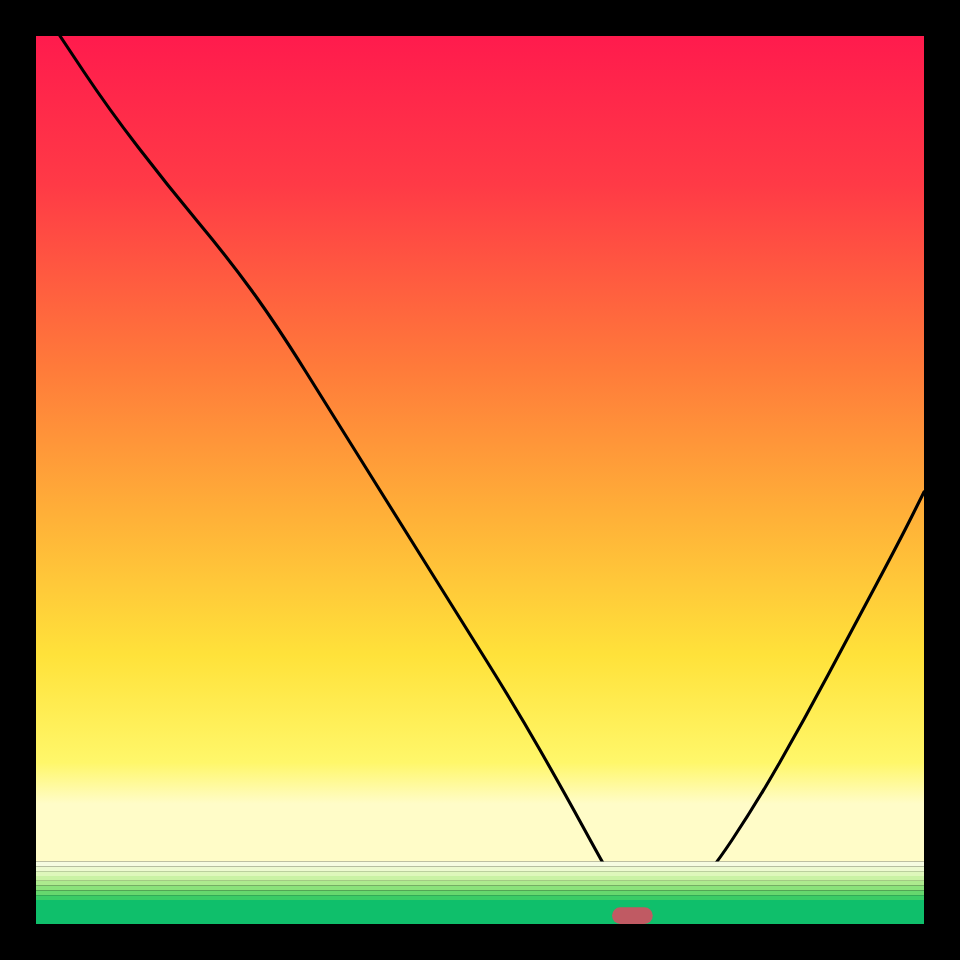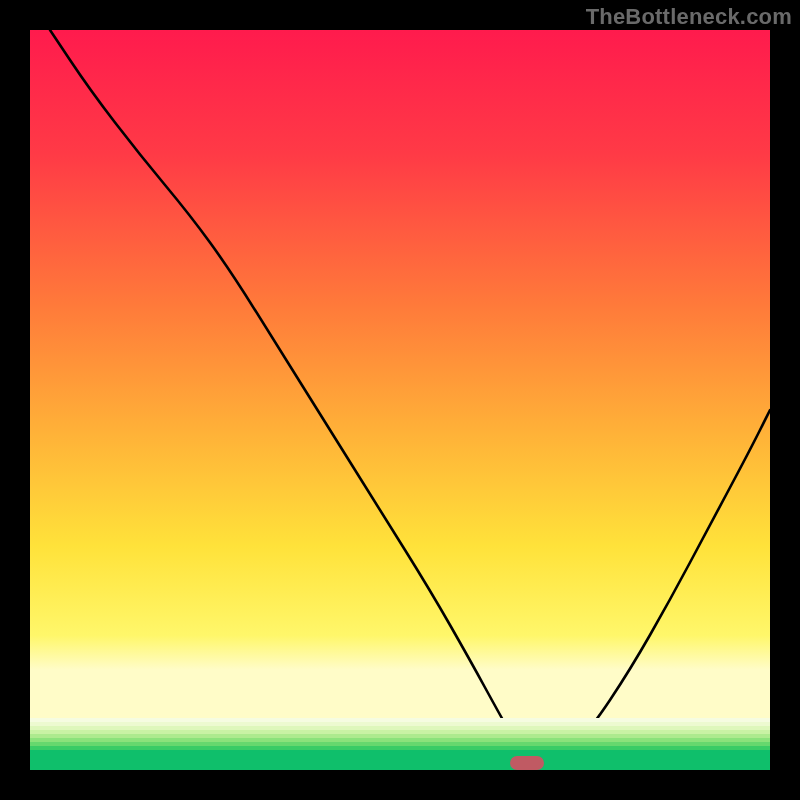--- a/index.html
+++ b/index.html
@@ -31,21 +31,20 @@
     position:absolute;
     width:34px;height:14px;border-radius:7px;
     background:#c05a63;
     left:480px;top:726px;
   }
 </style>
 </head>
 <body>
 
 <div class="frame">
-  <div class="watermark">TheBottleneck.com</div>
 
   <div class="plot-wrap">
 
     <svg class="plot" viewBox="0 0 740 740" preserveAspectRatio="none">
       <defs>
         <linearGradient id="bg" x1="0" y1="0" x2="0" y2="1">
           <stop offset="0%" stop-color="#ff1b4d"></stop>
           <stop offset="18%" stop-color="#ff3a46"></stop>
           <stop offset="40%" stop-color="#ff7a3a"></stop>
           <stop offset="58%" stop-color="#ffb038"></stop>

